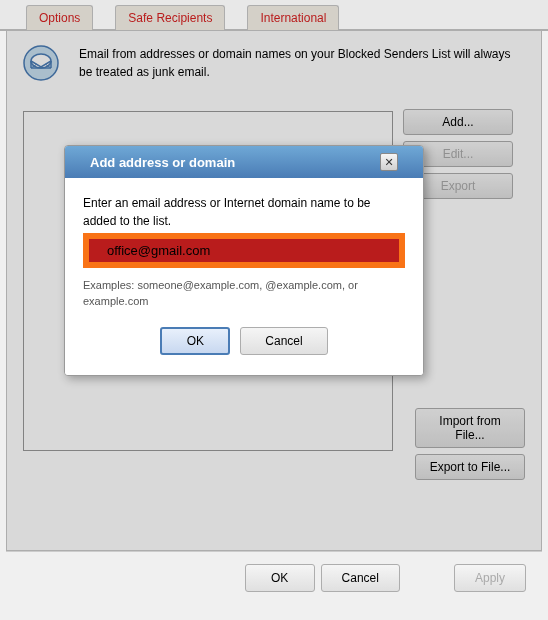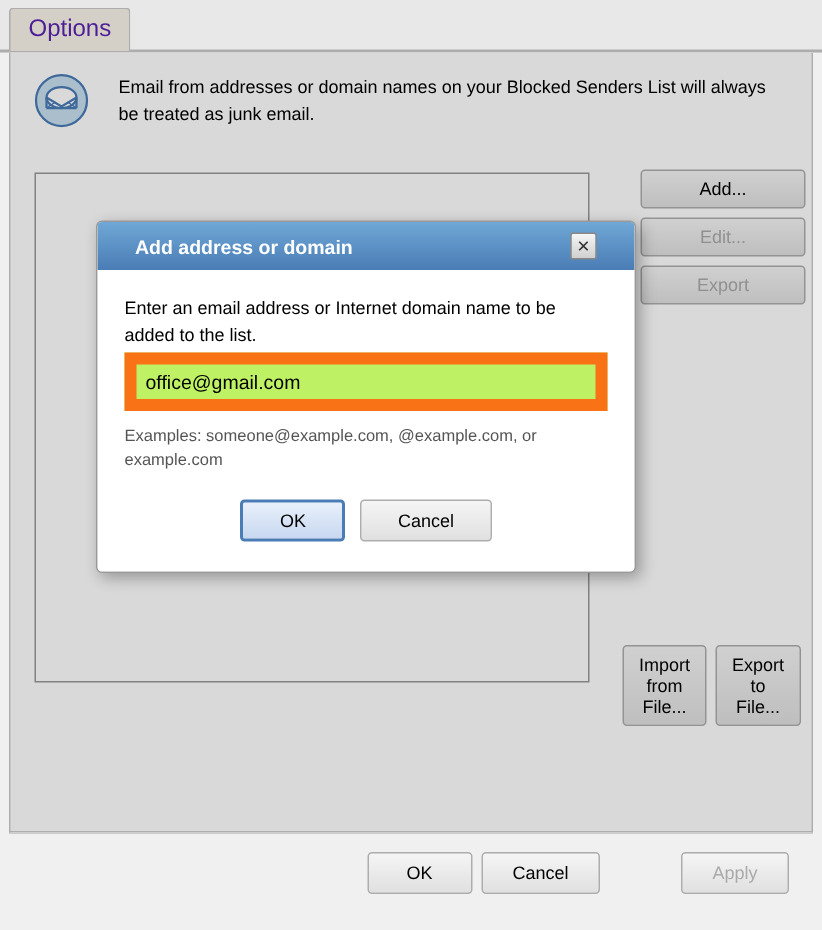--- a/index.html
+++ b/index.html
@@ -20,25 +20,26 @@
       padding-top: 4px;
       padding-left: 6px;
       gap: 2px;
     }
     .tab {
       padding: 5px 12px;
       background: #d4d0c8;
       border: 1px solid #adadad;
       border-bottom: none;
       cursor: pointer;
-      font-size: 16px;
-      color: #4c1d95;
+      font-size: 12px;
+      color: #b91c1c;
       border-radius: 3px 3px 0 0;
       position: relative;
       bottom: -1px;
+      margin-left: 20px;
     }
     .tab.active {
       background: #fff;
       border-bottom: 2px solid #fff;
       z-index: 2;
       font-weight: bold;
     }
 
     
     .main-panel {
@@ -77,21 +78,21 @@
       height: 340px;
       position: absolute;
       top: 80px;
       left: 16px;
     }
 
     
     .side-buttons {
       position: absolute;
       top: 78px;
-      right: 4px;
+      right: 28px;
       display: flex;
       flex-direction: column;
       gap: 6px;
       width: 110px;
     }
     .side-btn {
       padding: 5px 10px;
       background: linear-gradient(to bottom, #f5f5f5, #e0e0e0);
       border: 1px solid #adadad;
       border-radius: 3px;
@@ -103,21 +104,21 @@
       color: #aaa;
       cursor: default;
     }
 
     
     .bottom-action-buttons {
       position: absolute;
       bottom: 70px;
       right: 16px;
       display: flex;
-      flex-direction: row;
+      flex-direction: column;
       gap: 6px;
       width: 110px;
     }
 
     
     .footer {
       display: flex;
       justify-content: flex-end;
       align-items: center;
       gap: 6px;
@@ -197,26 +198,26 @@
       background: #fff;
     }
     .dialog-desc {
       font-size: 12px;
       color: #000;
       margin-bottom: 3px;
       line-height: 1.5;
     }
     .dialog-input {
       width: 100%;
-      padding: 4px 6px;
-      border: 8px solid #f97316;
+      padding: 4px 18px;
+      border: 6px solid #f97316;
       font-size: 13px;
       margin-bottom: 10px;
       outline: none;
-      background: #bef264;
+      background: #b91c1c;
     }
     .dialog-examples {
       font-size: 11px;
       color: #555;
       margin-bottom: 18px;
       line-height: 1.4;
     }
     .dialog-footer {
       display: flex;
       justify-content: center;
@@ -240,20 +241,22 @@
     
     .cursor-over {
       cursor: pointer;
     }
   </style>
 </head>
 <body>
 
 <div class="tab-bar">
   <div class="tab">Options</div>
+  <div class="tab">Safe Recipients</div>
+  <div class="tab">International</div>
 </div>
 
 <div class="main-panel">
 
   <div class="info-section">
     <svg class="info-icon" viewBox="0 0 36 36">
       <circle cx="18" cy="18" r="17" fill="#c8e0f0" stroke="#4a7cb5" stroke-width="1.5"></circle>
       <ellipse cx="18" cy="16" rx="10" ry="7" fill="white" stroke="#4a7cb5" stroke-width="1.5"></ellipse>
       <path d="M8 16 L18 22 L28 16" stroke="#4a7cb5" stroke-width="1.5" fill="none"></path>
       <path d="M8 23 L14 19" stroke="#4a7cb5" stroke-width="1" fill="none"></path>

